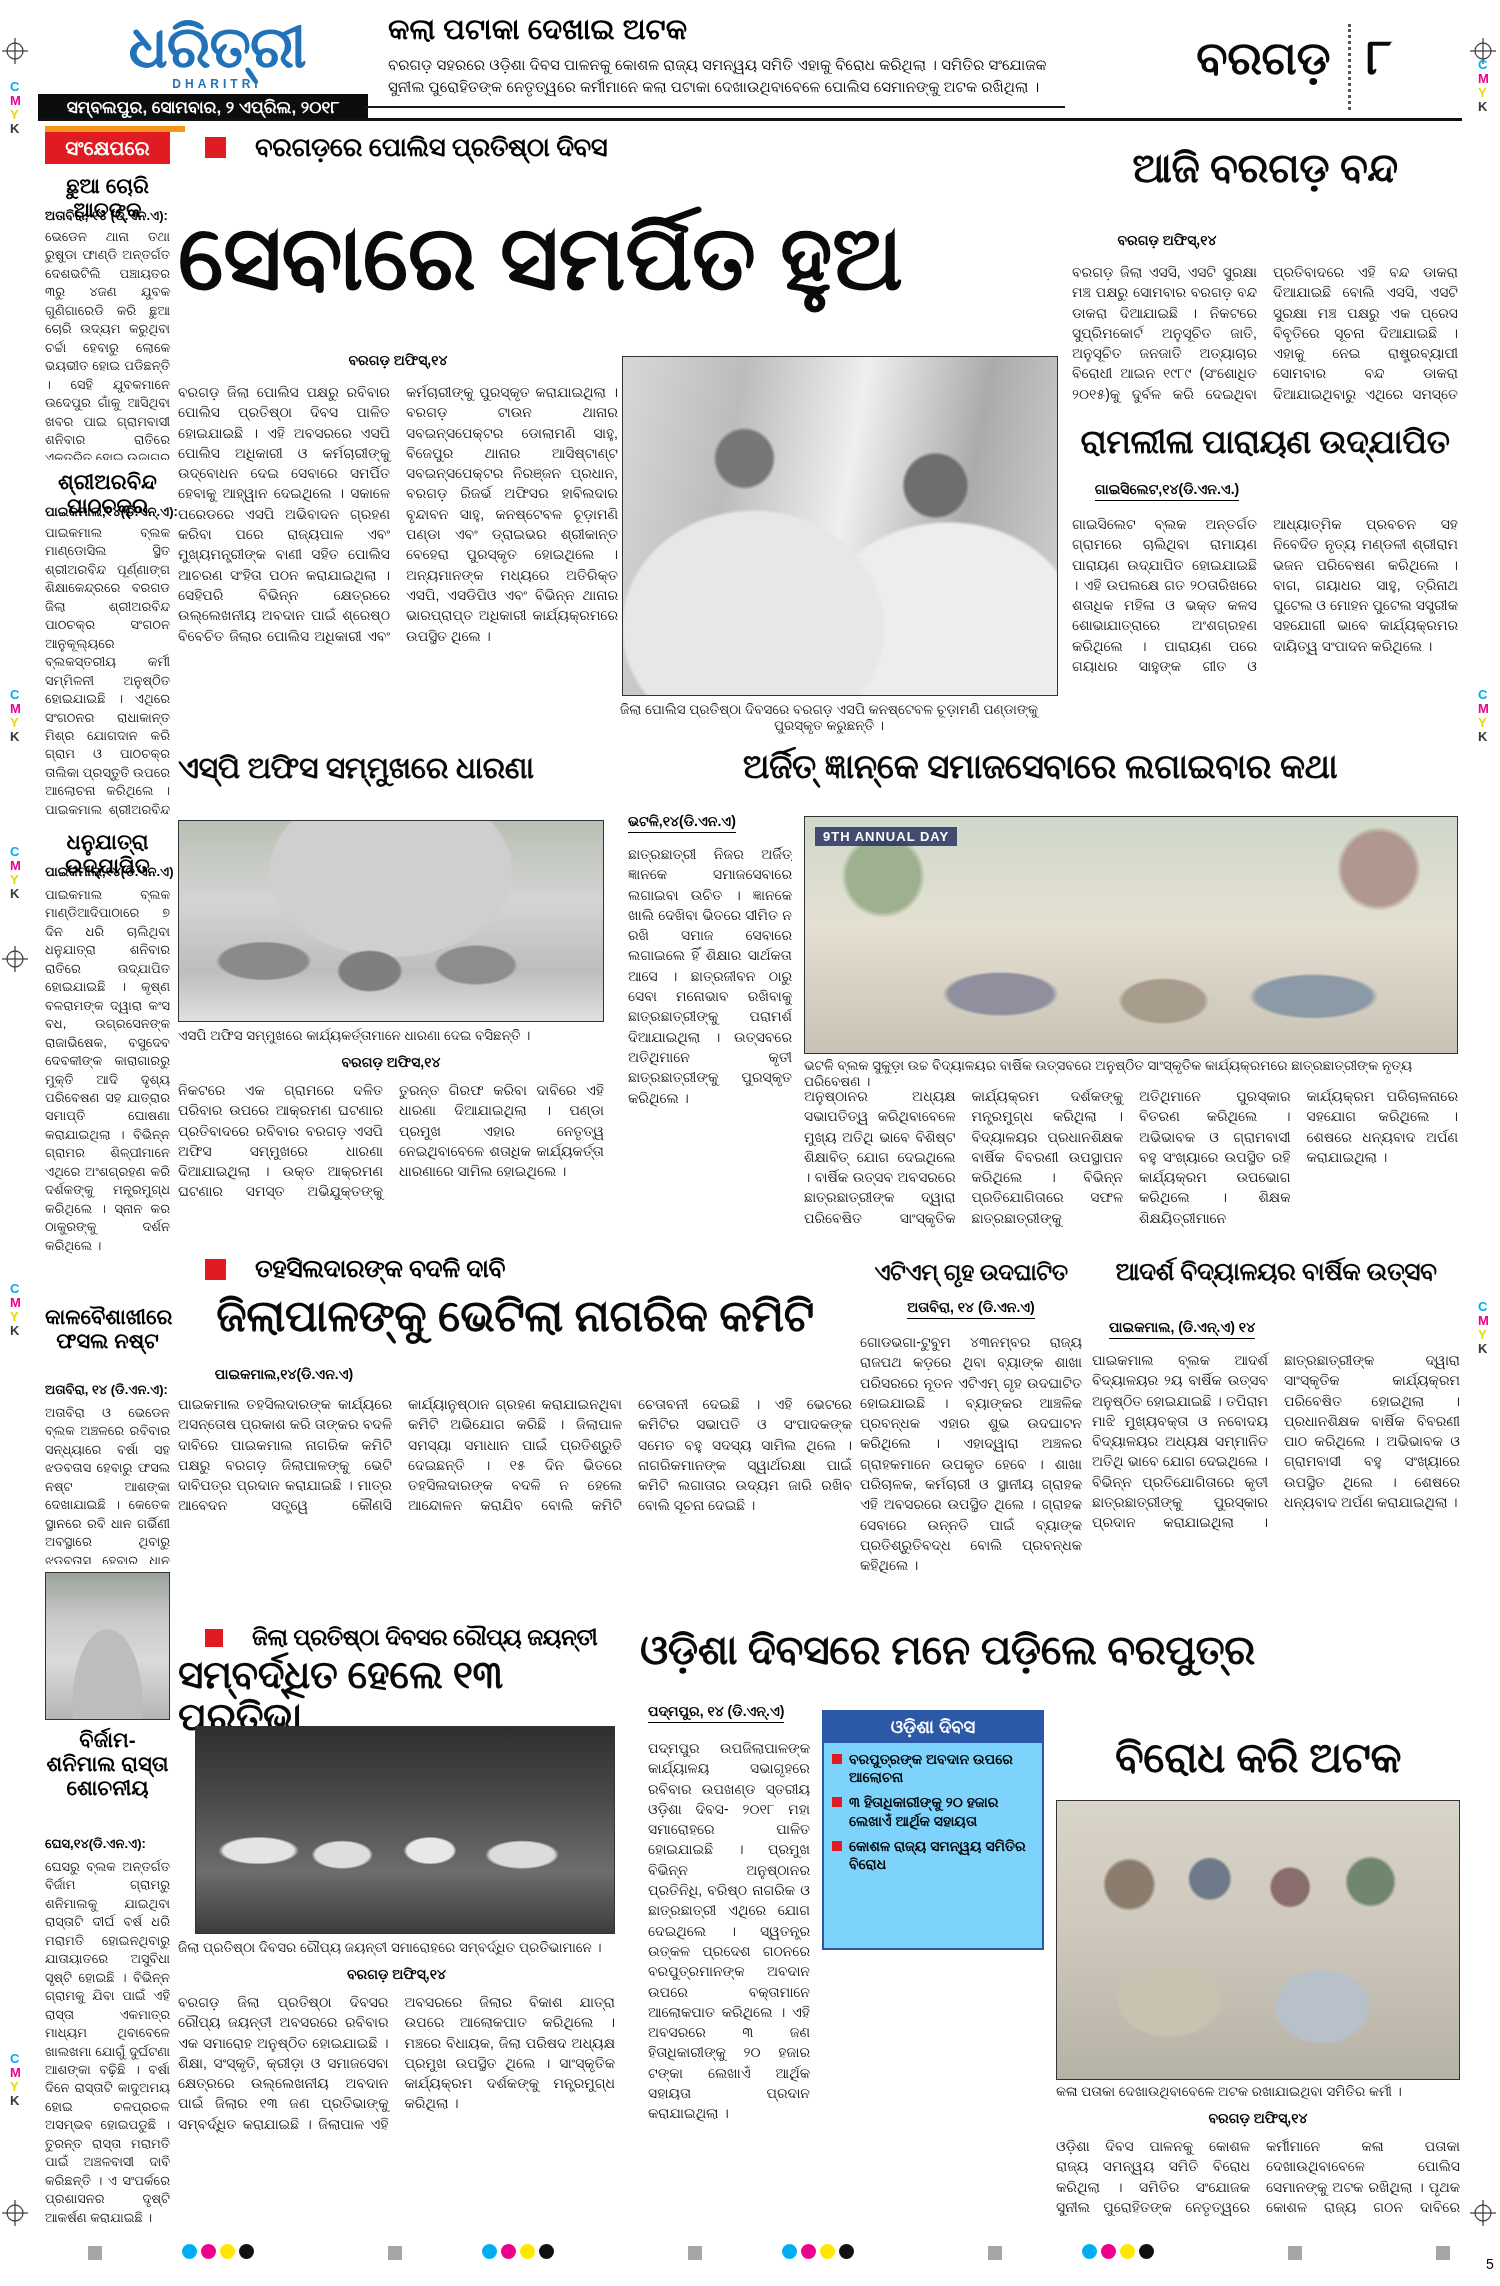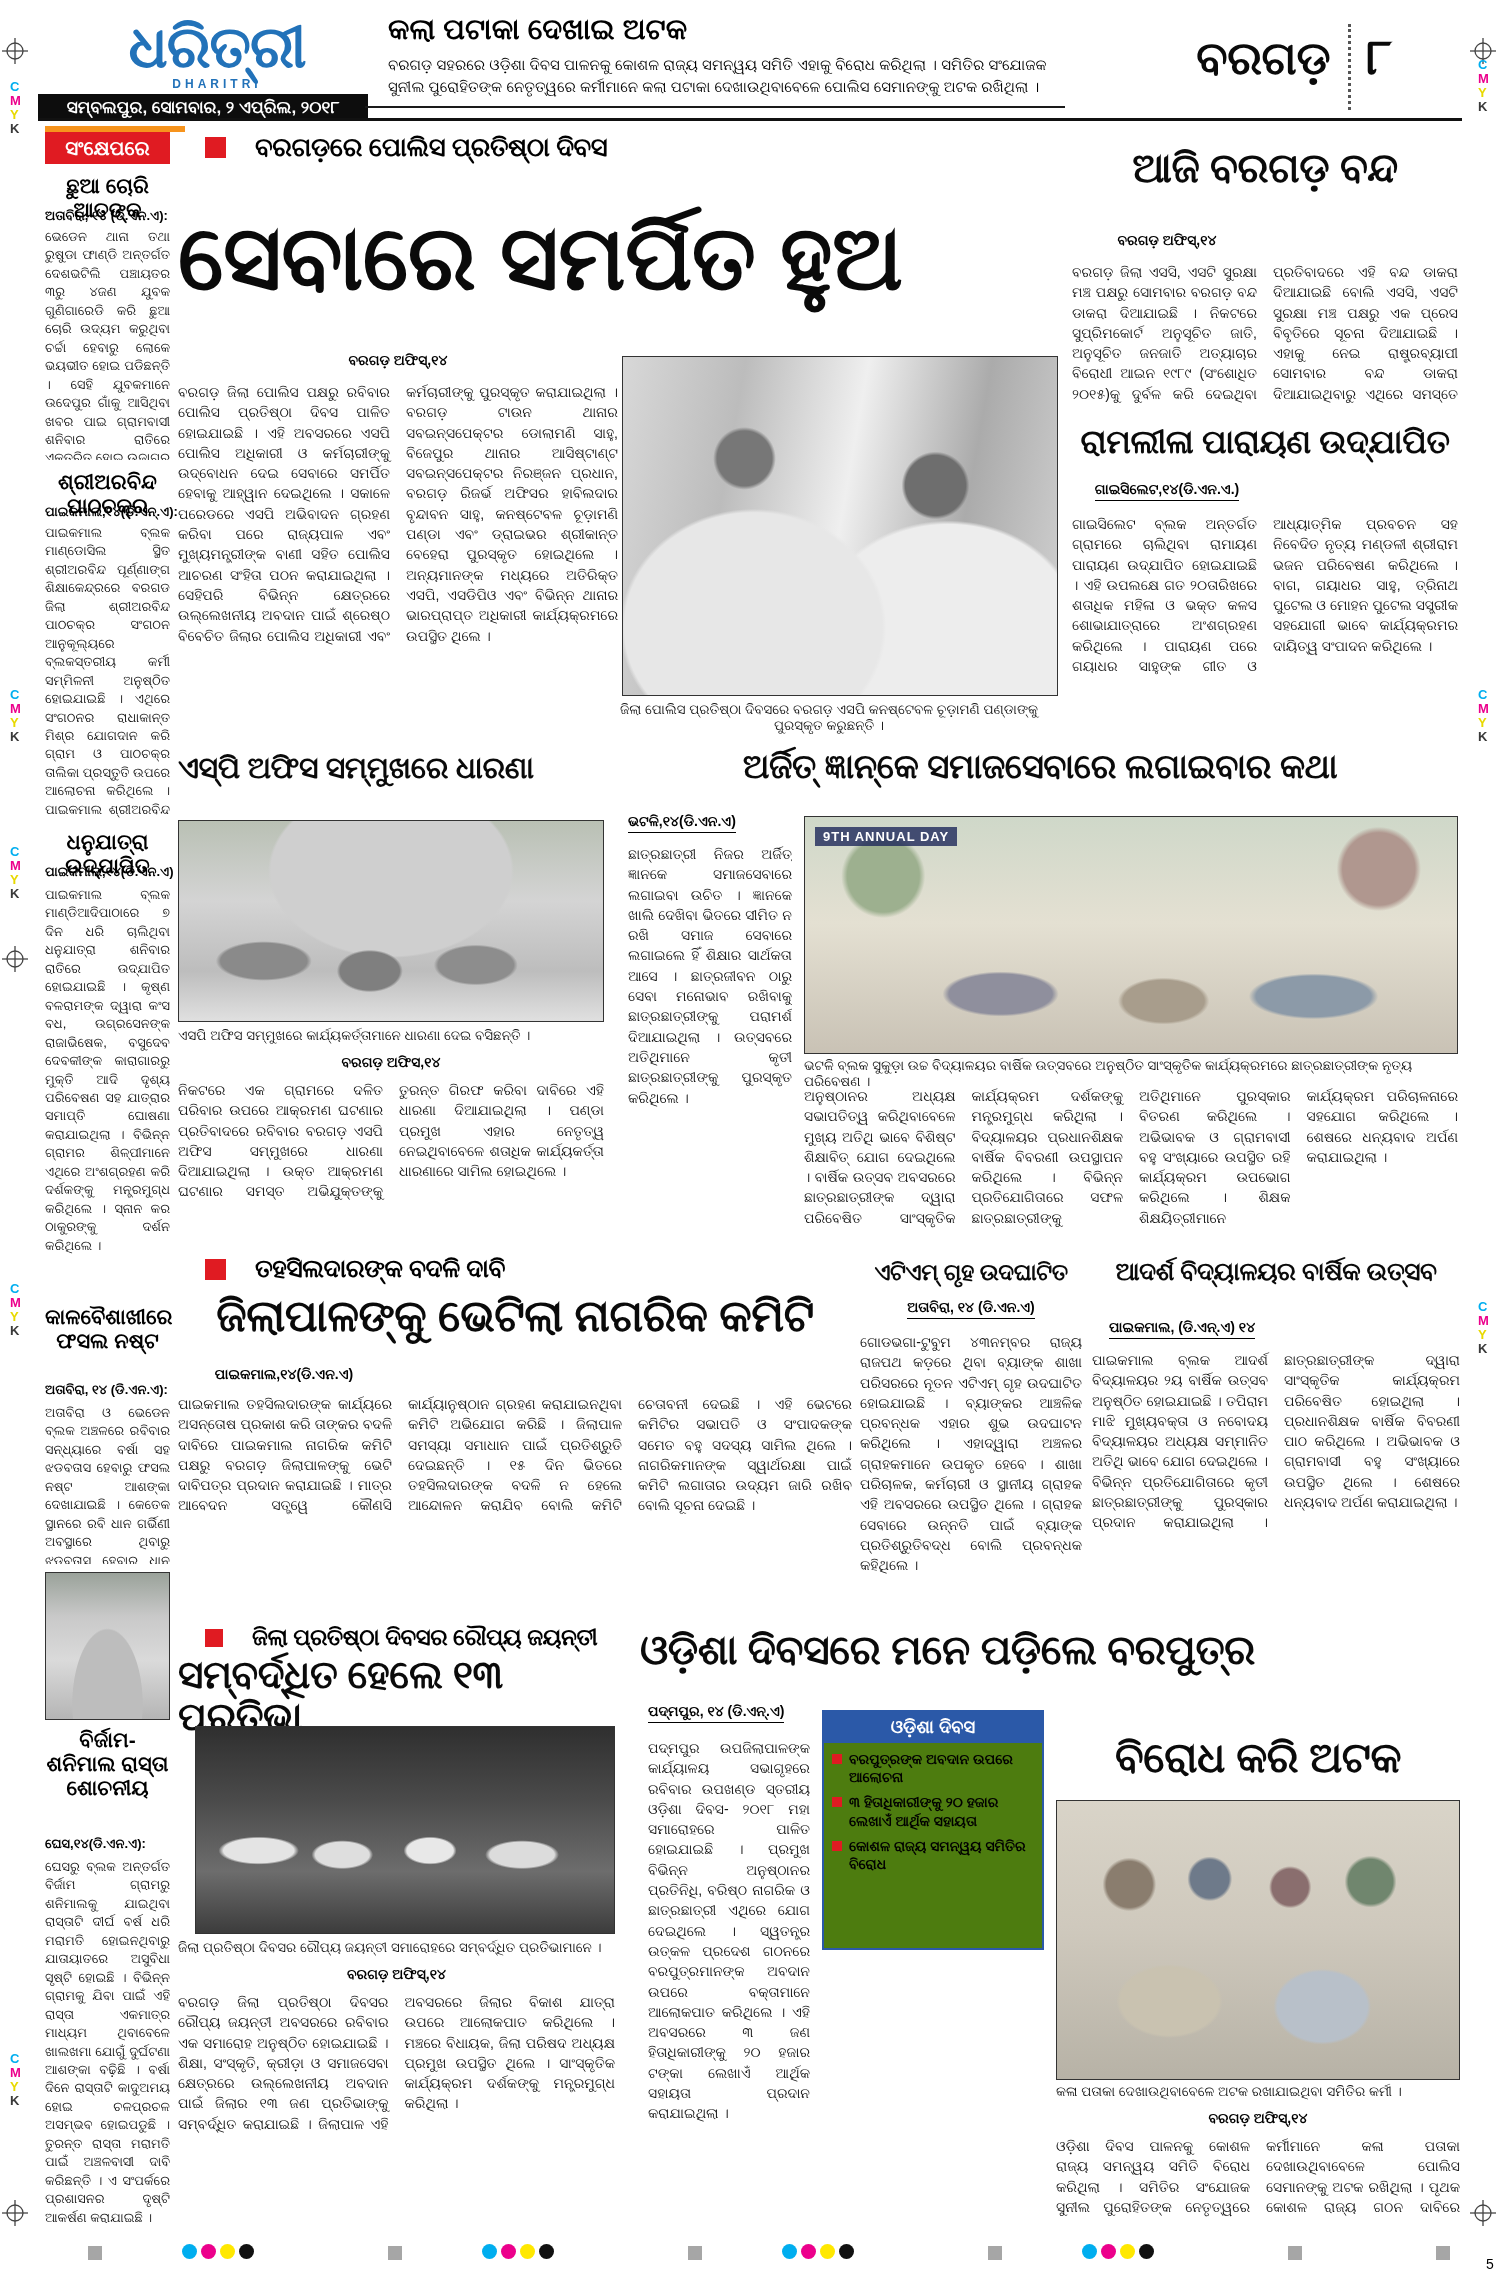--- a/index.html
+++ b/index.html
@@ -21,21 +21,21 @@
   .kicker .kt{font-weight:bold;font-size:26px;letter-spacing:-0.5px;}
   .brief-rail-head{background:#e01b22;color:#fff;font-weight:bold;font-size:20px;
                    text-align:center;line-height:32px;}
   .brief-hl{font-weight:bold;font-size:21px;text-align:center;line-height:1.15;}
   .brief-dl{font-weight:bold;font-size:13px;}
   .brief-bd{font-size:13px;line-height:1.42;text-align:justify;overflow:hidden;color:#111;}
   .cmyk{display:flex;flex-direction:column;font-weight:bold;font-size:13px;line-height:14px;
         font-family:"Liberation Sans",sans-serif;}
   .cmyk span:nth-child(1){color:#00aeef;} .cmyk span:nth-child(2){color:#ec008c;}
   .cmyk span:nth-child(3){color:#e8d900;} .cmyk span:nth-child(4){color:#3a3a3a;}
-  .infobox{background:#4d7c0f;border:2px solid #2b59a8;box-sizing:border-box;}
+  .infobox{background:#7dd3fc;border:2px solid #2b59a8;box-sizing:border-box;}
   .infobox .ib-hd{background:#2b59a8;color:#fff;font-weight:bold;font-size:18px;
                   text-align:center;padding:5px 2px;}
   .infobox .ib-it{display:flex;gap:7px;padding:7px 8px 0 8px;font-weight:bold;
                   font-size:14px;line-height:1.3;}
   .infobox .ib-it .bsq{width:10px;height:10px;background:#e01b22;margin-top:4px;flex:0 0 auto;}
   .dotgrp{display:flex;gap:4px;}
   .dotgrp i{width:15px;height:15px;border-radius:50%;display:block;}
   .graysq{width:14px;height:14px;background:#a6a6a6;}
   .regmark{stroke:#444;fill:none;}
 </style>

